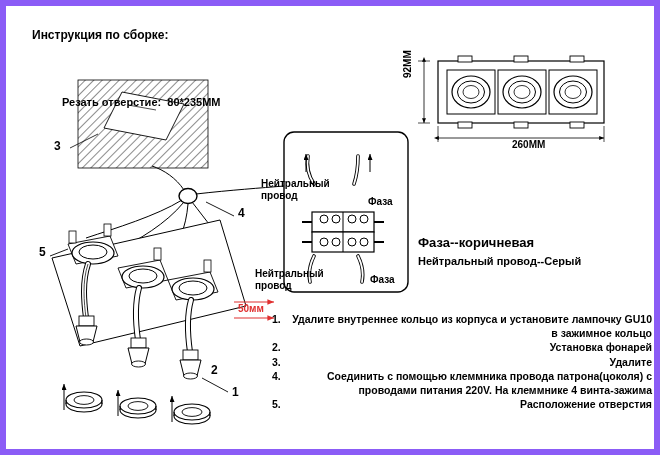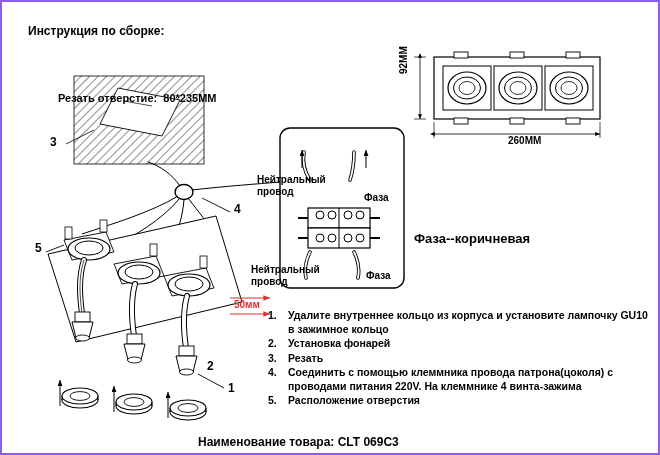--- a/index.html
+++ b/index.html
@@ -6,32 +6,32 @@
   body{
     width:660px;height:455px;
     background:#ffffff;
     font-family:"Liberation Sans", sans-serif;
     color:#000;
     position:relative;
     overflow:hidden;
   }
   #sheet{
     position:absolute;left:0;top:0;width:660px;height:455px;
-    border:2px solid #8b5cf6;
+    border:6px solid #8b5cf6;
     box-sizing:border-box;
   }
   .txt{position:absolute;font-size:11px;line-height:13px;white-space:pre;margin-top:32px;}
   .bold{font-weight:bold;}
   .title{position:absolute;left:26px;top:22px;font-size:12px;font-weight:bold;}
   .num{position:absolute;font-size:12px;font-weight:bold;}
   svg{position:absolute;left:0;top:0;}
   .instr{position:absolute;left:266px;top:307px;width:380px;font-size:10.5px;line-height:13.5px;}
   .instr .row{display:flex;margin-bottom:1px;}
   .instr .idx{width:20px;flex:0 0 20px;font-weight:bold;}
-  .instr .body{flex:1;font-weight:bold;}
+  .instr .body{flex:1;font-weight:bold;text-align:right;}
   .prodname{position:absolute;left:196px;top:433px;font-size:12px;font-weight:bold;}
   .lbl{position:absolute;font-size:10px;font-weight:bold;line-height:12px;white-space:pre;}
 </style>
 </head>
 <body>
 
 <div id="sheet">
 
   <div class="title">Инструкция по сборке:</div>
 
@@ -243,47 +243,47 @@
   <div class="lbl" style="left:396px;top:72px;transform:rotate(-90deg);transform-origin:left top;">92MM</div>
 
   <div class="lbl" style="left:255px;top:172px;">Нейтральный
 провод</div>
   <div class="lbl" style="left:362px;top:190px;">Фаза</div>
   <div class="lbl" style="left:249px;top:262px;">Нейтральный
 провод</div>
   <div class="lbl" style="left:364px;top:268px;">Фаза</div>
 
   <div class="lbl" style="left:412px;top:231px;font-size:13px;">Фаза--коричневая</div>
+  <div class="lbl" style="left:412px;top:249px;font-size:11px;">Нейтральный провод--Серый</div>
 
   <div class="lbl" style="left:232px;top:297px;color:#e03030;">50мм</div>
 
   <div class="num" style="left:226px;top:379px;">1</div>
   <div class="num" style="left:205px;top:357px;">2</div>
   <div class="num" style="left:48px;top:133px;">3</div>
   <div class="num" style="left:232px;top:200px;">4</div>
   <div class="num" style="left:33px;top:239px;">5</div>
 
   <div class="instr">
     <div class="row">
       <div class="idx">1.</div>
       <div class="body">Удалите внутреннее кольцо из корпуса и установите лампочку GU10 в зажимное кольцо</div>
     </div>
     <div class="row">
       <div class="idx">2.</div>
       <div class="body">Установка фонарей</div>
     </div>
     <div class="row">
       <div class="idx">3.</div>
-      <div class="body">Резать</div>
+      <div class="body">Удалите</div>
     </div>
     <div class="row">
       <div class="idx">4.</div>
       <div class="body">Соединить с помощью клеммника провода патрона(цоколя) с проводами питания 220V. На клеммнике 4 винта-зажима</div>
     </div>
     <div class="row">
       <div class="idx">5.</div>
       <div class="body">Расположение отверстия</div>
     </div>
   </div>
 
-  <div class="prodname">Наименование товара: CLT 069C3</div>
 
 </div>
 
 </body></html>

